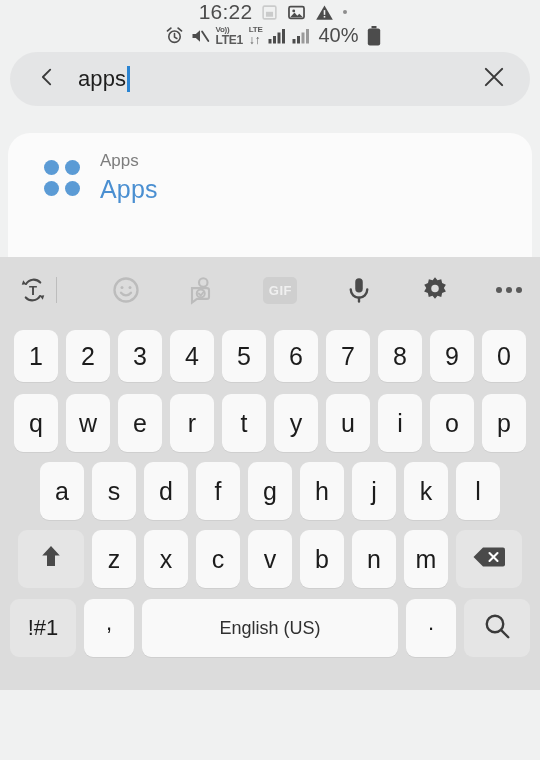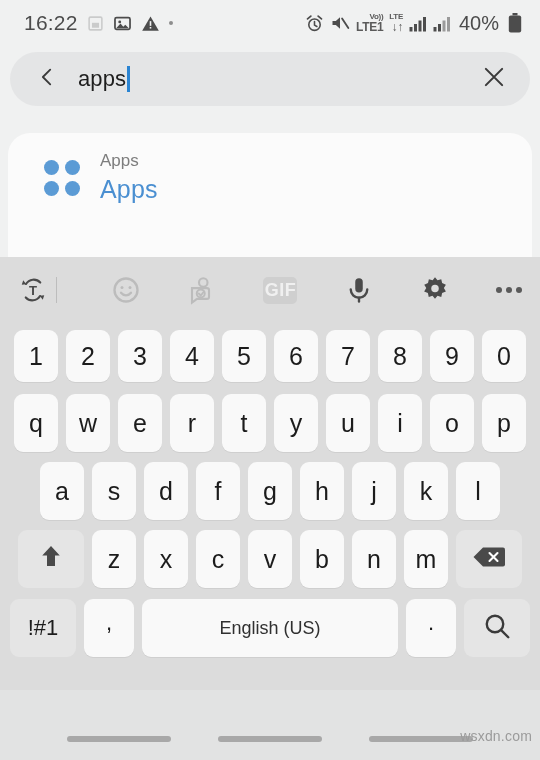--- a/index.html
+++ b/index.html
@@ -9,29 +9,30 @@
     background:#eceded;
     -webkit-font-smoothing:antialiased;
   }
   #phone { position:relative; width:540px; height:760px; background:#f0f1f1; }
 
   
   .statusbar {
     position:absolute; top:0; left:0; width:540px; height:46px;
     display:flex; align-items:center; padding:0 18px 0 24px;
     background:#f0f1f1;
+    flex-direction:column;
   }
   .sb-time { font-size:21px; color:#4c4c4c; letter-spacing:.2px; font-weight:400; }
   .sb-left { display:flex; align-items:center; gap:9px; flex:1; }
   .sb-right { display:flex; align-items:center; gap:6px; }
   .sb-ic { display:flex; align-items:center; justify-content:center; }
   .sb-ic svg { display:block; }
   .sb-pct { font-size:20px; color:#4c4c4c; margin-left:2px; margin-right:3px; }
   .sb-dot { width:4px; height:4px; border-radius:50%; background:#8d8d8d; }
-  .vo-stack { display:flex; flex-direction:column; align-items:flex-end; line-height:1; }
+  .vo-stack { display:flex; flex-direction:column; align-items:flex-start; line-height:1; }
   .vo-stack .t1 { font-size:8px; font-weight:bold; color:#5a5a5a; letter-spacing:-.3px;}
   .vo-stack .t2 { font-size:12px; font-weight:bold; color:#5a5a5a; letter-spacing:-.3px;}
 
   
   .searchwrap { position:absolute; top:52px; left:10px; width:520px; height:54px; }
   .searchbar {
     width:100%; height:100%; border-radius:27px; background:#e4e5e6;
     display:flex; align-items:center; padding:0 18px 0 20px;
   }
   .back-btn { width:34px; height:34px; display:flex; align-items:center; justify-content:center; cursor:pointer; }
@@ -57,21 +58,21 @@
     position:absolute; top:257px; left:0; width:540px; height:433px; background:#dcdcdc;
   }
   .kb-toolbar { height:66px; display:flex; align-items:center; padding:0 18px; }
   .tb-item { flex:0 0 auto; display:flex; align-items:center; justify-content:center; cursor:pointer; }
   .tb-sep { width:1px; height:26px; background:#bdbdbd; margin:0 8px; }
   .tb-spacer { flex:1 1 auto; }
   .faded { opacity:.38; }
   .gifbox {
     width:34px; height:27px; border-radius:5px; background:#cfcfcf;
     display:flex; align-items:center; justify-content:center;
-    font-size:18px; font-weight:bold; color:#f0f0f0; letter-spacing:.5px;
+    font-size:13px; font-weight:bold; color:#f0f0f0; letter-spacing:.5px;
   }
   .dots3 { display:flex; gap:4px; }
   .dots3 i { width:6px; height:6px; border-radius:50%; background:#5a5a5a; display:block; }
 
   .kb-row { display:flex; justify-content:center; align-items:center; }
   .row-num  { height:66px; padding:0 6px; }
   .row-q    { height:68px; padding:0 6px; }
   .row-a    { height:68px; padding:0 6px; }
   .row-z    { height:68px; padding:0 6px; }
   .row-b    { height:70px; padding:0 6px; }
@@ -350,22 +351,14 @@
         <span>
           <svg width="30" height="30" viewBox="0 0 24 24">
               <circle cx="10.4" cy="10.4" r="6.6" fill="none" stroke="#3a3a3a" stroke-width="1.9"></circle>
               <path d="M15.3 15.3L21 21" stroke="#3a3a3a" stroke-width="1.9" stroke-linecap="round"></path>
             </svg>
         </span>
       </div>
     </div>
   </div>
 
-  <div class="navbar">
-    <div class="navrow">
-      <div class="navbar-line"></div>
-      <div class="navbar-line"></div>
-      <div class="navbar-line"></div>
-    </div>
-    <div class="watermark">wsxdn.com</div>
-  </div>
 
 </div>
 
 </body></html>

